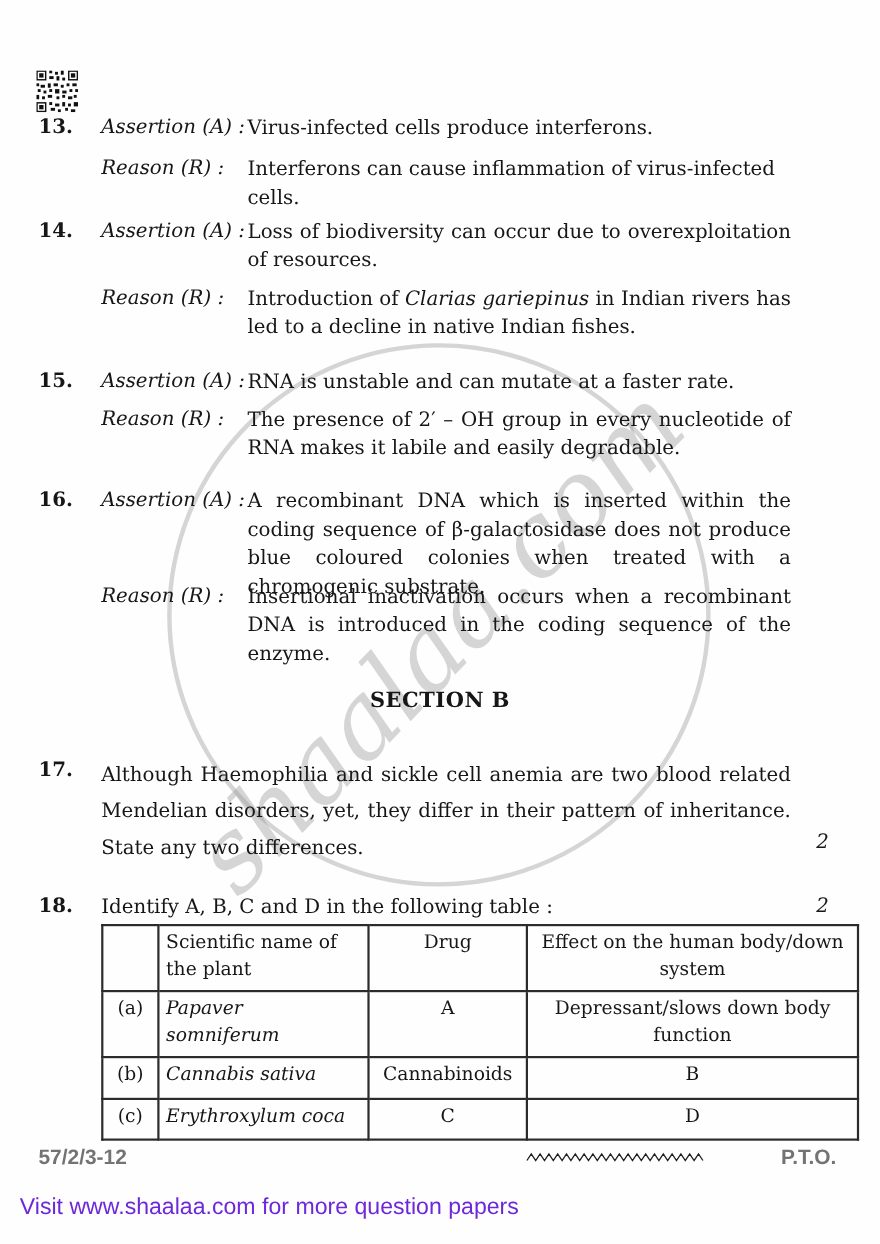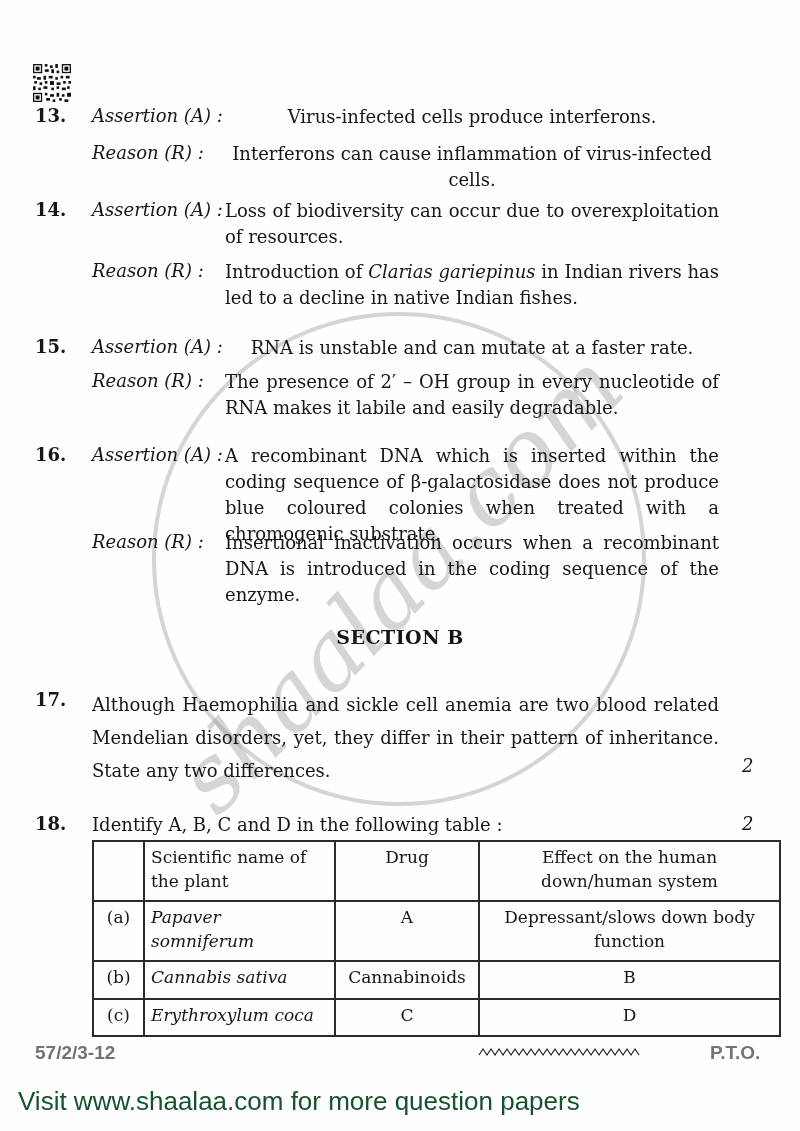--- a/index.html
+++ b/index.html
@@ -31,21 +31,21 @@
     font-weight:bold;font-size:18px;line-height:24px;
   }
   .lbl{
     position:absolute;left:92px;width:130px;
     font-style:italic;font-size:18px;line-height:24px;white-space:nowrap;
   }
   .bodytxt{
     position:absolute;left:225px;width:494px;
     font-size:18px;line-height:26px;text-align:justify;
   }
-  .single{text-align:center;}
+  .single{text-align:left;}
   .wide{
     position:absolute;left:92px;width:627px;
     font-size:18px;line-height:33px;text-align:justify;
   }
   .mark{
     position:absolute;left:742px;width:30px;
     font-style:italic;font-size:18px;line-height:24px;
   }
   .section-hdr{
     position:absolute;left:0;top:626px;width:800px;text-align:center;
@@ -75,21 +75,21 @@
     font-family:"Liberation Sans","DejaVu Sans",sans-serif;
     font-size:19px;color:#737373;
   }
   .foot-code{left:35px;font-weight:bold;}
   .foot-page{left:0;width:800px;text-align:center;letter-spacing:1px;}
   .foot-squiggle{position:absolute;left:477px;top:1046px;}
   .foot-pto{left:710px;font-weight:bold;}
   .visit{
     position:absolute;left:18px;top:1086px;
     font-family:"Liberation Sans","DejaVu Sans",sans-serif;
-    font-size:26px;color:#14532d;
+    font-size:21px;color:#6d28d9;
   }
 </style>
 </head>
 <body>
 
 <div class="page">
 
   <div class="wm-circle"></div>
   <div class="wm-text">shaalaa.com</div>
 
@@ -178,21 +178,21 @@
   <div class="wide single" style="top:812px;line-height:26px">Identify A, B, C and D in the following table :</div>
   <div class="mark" style="top:812px">2</div>
 
   <div class="tbl-wrap">
     <table class="qtable">
       <tbody>
         <tr class="hdr">
           <td class="c-lbl"></td>
           <td class="c-plant">Scientific name of the plant</td>
           <td class="c-drug">Drug</td>
-          <td class="c-eff">Effect on the human down/human system</td>
+          <td class="c-eff">Effect on the human body/down system</td>
         </tr>
         <tr class="row-a">
           <td class="c-lbl">(a)</td>
           <td class="c-plant plant-name">Papaver somniferum</td>
           <td class="c-drug">A</td>
           <td class="c-eff">Depressant/slows down body function</td>
         </tr>
         <tr class="row-b">
           <td class="c-lbl">(b)</td>
           <td class="c-plant plant-name">Cannabis sativa</td>

